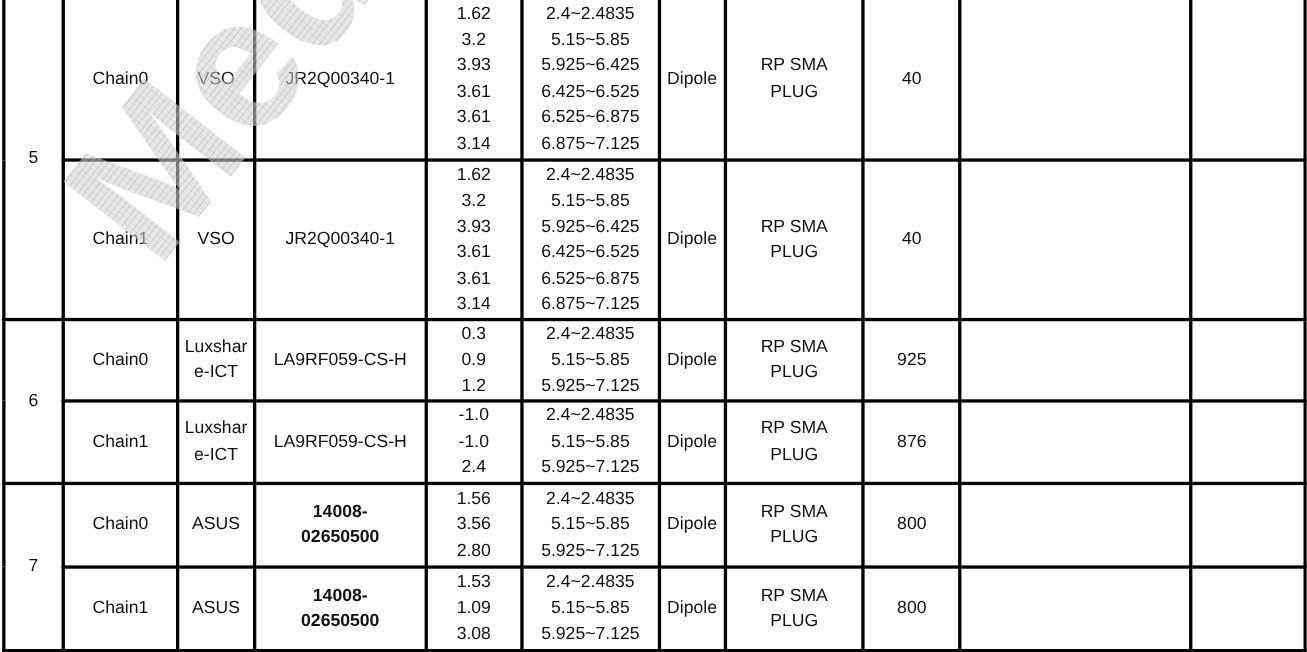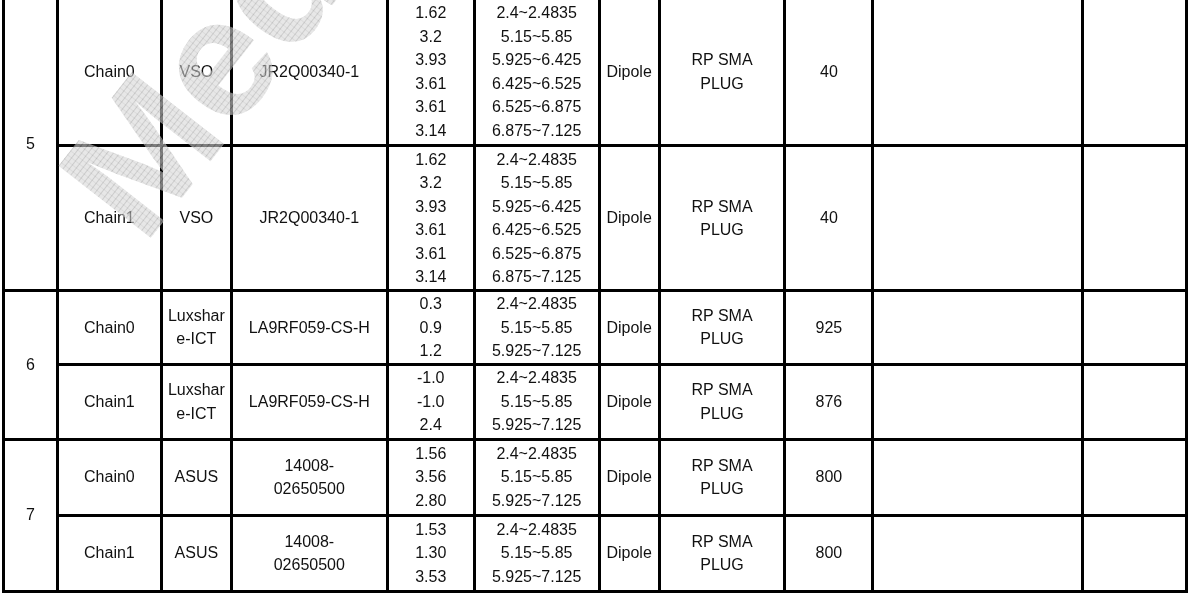--- a/index.html
+++ b/index.html
@@ -2,21 +2,21 @@
 <html><head>
 <meta charset="utf-8">
 <style>
   html, body { margin:0; padding:0; background:#ffffff; }
   body { width:1188px; height:593px; overflow:hidden; position:relative;
          font-family:"Liberation Sans", "DejaVu Sans", sans-serif; color:#111; }
   table.antenna { position:absolute; left:2px; top:-4px; border-collapse:collapse; table-layout:fixed; }
   table.antenna td { border:3px solid #000; text-align:center; vertical-align:middle; padding:0;
                      font-size:16px; line-height:23.5px; background:transparent; }
   td.idx { font-size:18px; }
-  td.model-big { font-size:20px; line-height:36px; }
+  td.model-big { font-size:20px; line-height:36px;font-weight:bold; }
   td.model-mid { font-size:19px; }
   td.vendor-wrap { font-size:16px; line-height:20px; }
   .stack span { display:block; }
   .watermark { position:absolute; left:30px; top:0; width:520px; height:420px; pointer-events:none; z-index:2; }
   .watermark span { position:absolute; left:-10px; top:150px; transform:rotate(-52deg); transform-origin:left top;
                     font-size:170px; font-weight:bold; color:transparent;
                     -webkit-text-stroke:0px; white-space:nowrap;
                     background:repeating-linear-gradient(0deg, rgba(150,150,150,0.55) 0 1px, rgba(215,215,215,0.55) 1px 5px),
                                repeating-linear-gradient(90deg, rgba(150,150,150,0.55) 0 1px, rgba(215,215,215,0.55) 1px 5px);
                     -webkit-background-clip:text; background-clip:text; opacity:0.75; }
@@ -190,22 +190,22 @@
 
     <tr style="height:76px">
       <td>Chain1</td>
       <td>ASUS</td>
       <td class="stack model-big">
         <span>14008-</span>
         <span>02650500</span>
       </td>
       <td class="stack">
         <span>1.53</span>
-        <span>1.30</span>
-        <span>3.53</span>
+        <span>1.09</span>
+        <span>3.08</span>
       </td>
       <td class="stack">
         <span>2.4~2.4835</span>
         <span>5.15~5.85</span>
         <span>5.925~7.125</span>
       </td>
       <td>Dipole</td>
       <td class="stack">
         <span>RP SMA</span>
         <span>PLUG</span>

